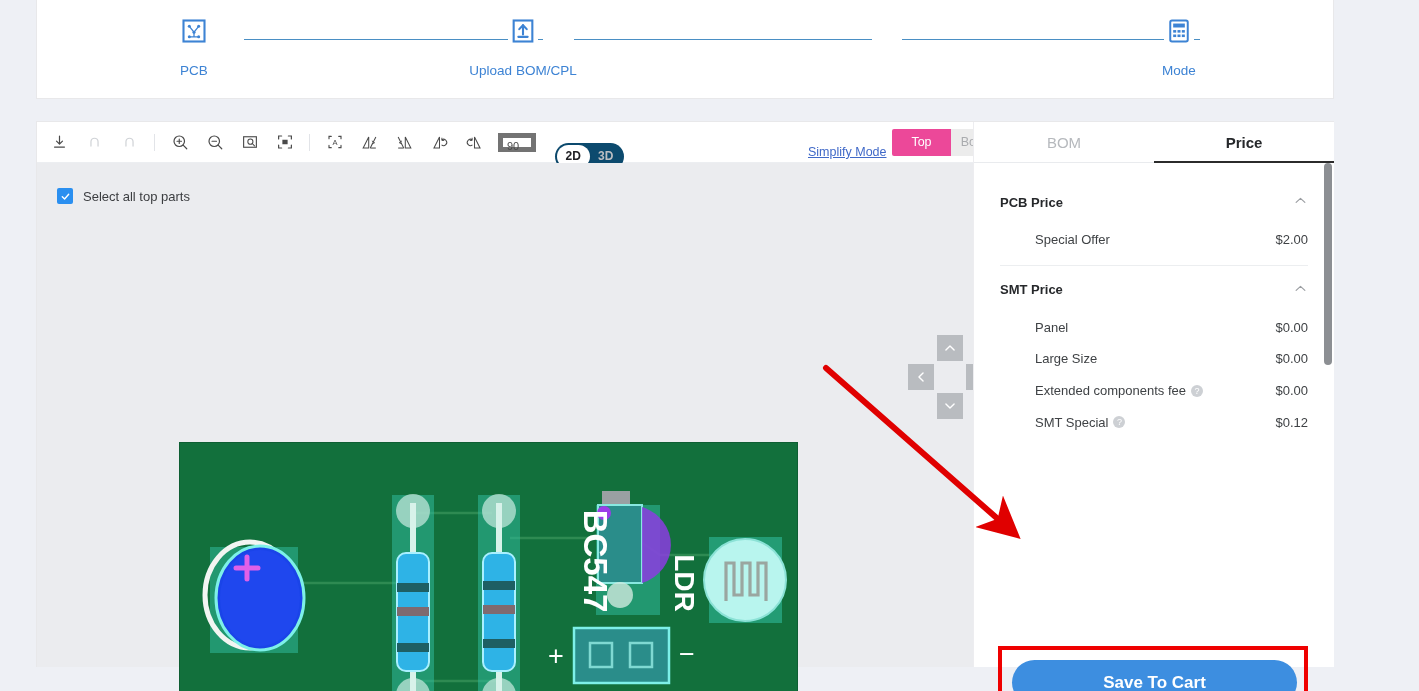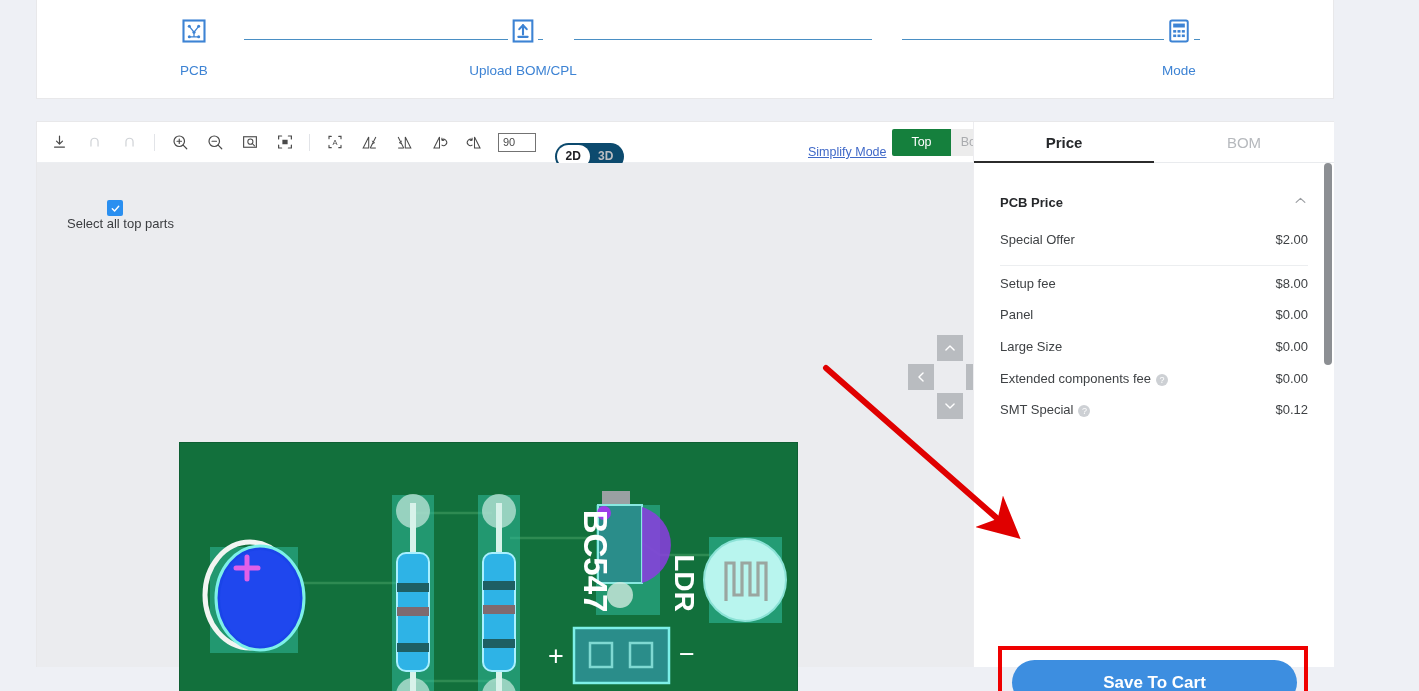--- a/index.html
+++ b/index.html
@@ -47,21 +47,21 @@
   }
   .tb-ico {
     width: 21px; height: 21px; margin: 0 7px;
     display: flex; align-items: center; justify-content: center;
     color: #4a4a4a; cursor: pointer;
   }
   .tb-ico.first { margin-left: 12px; }
   .tb-ico.disabled { color: #cfd2d6; }
   .tb-sep { width:1px; height:17px; background:#e2e4e8; margin:0 7px; }
   .angle-input {
-    width: 38px; height: 19px; border: 1px solid #737373; background:#fff;
+    width: 38px; height: 19px; border: 5px solid #737373; background:#fff;
     font-size: 11px; color: #4a4a4a; text-align: left; padding-left: 4px;
     line-height: 17px; margin-left: 6px;
   }
   .dim-toggle {
     position: absolute; left: 518px; top: 21px;
     width: 69px; height: 27px; background: #0c4a6e; border-radius: 14px;
     display: flex; align-items: flex-start; padding: 2px;
   }
   .dim-seg {
     flex: 1; text-align: center; font-size: 12px; font-weight: bold;
@@ -75,31 +75,31 @@
     font-size: 12.5px; color: #4069c8; text-decoration: underline; cursor: pointer;
   }
   .tb-tb {
     position: absolute; left: 855px; top: 7px;
     height: 27px; display: flex; border-radius: 2px; overflow: hidden;
   }
   .tb-tb .seg {
     width: 59px; text-align: center; font-size: 12.5px; line-height: 27px;
     cursor: pointer;
   }
-  .tb-tb .seg.on { background: #15803d; color: #fff; }
+  .tb-tb .seg.on { background: #ec4899; color: #fff; }
   .tb-tb .seg.off { background: #ececec; color: #a9abae; }
 
   
   .viewer {
     position: absolute; left:0; top: 41px; width: 936px; height: 504px;
     background: #ebecef;
   }
   .sel-all {
-    position: absolute; left: 20px; top: 37px;
-    display: flex; align-items: center; cursor: pointer; flex-direction: column;
+    position: absolute; left: 20px; top: 25px;
+    display: flex; align-items: center; cursor: pointer;
   }
   .cbx {
     width: 16px; height: 16px; background: #2a8ff0; border-radius: 2px;
     display:flex; align-items:center; justify-content:center;
   }
   .sel-all span { margin-left: 10px; font-size: 13px; color: #3b3d40; }
 
   
   .pan { position: absolute; left: 871px; top: 172px; width: 84px; height: 84px; }
   .pan-btn {
@@ -140,21 +140,21 @@
     display: flex; align-items: center; justify-content: space-between;
     height: 44px; font-size: 13px; font-weight: bold; color: #26282b;
     cursor: pointer;
   }
   .sect-head.first { margin-top: 17px; }
   .chev { color: #9a9da1; font-size: 13px; }
   .row {
     display: flex; align-items: center; justify-content: space-between;
     height: 31.6px; font-size: 13px; color: #3f4245;
   }
-  .row .lbl { display: flex; align-items: flex-end; gap: 5px; }
+  .row .lbl { display: flex; align-items: center; gap: 5px; margin-left: 35px; }
   .qmark {
     width: 12px; height: 12px; border-radius: 50%; background: #cdd0d4;
     color: #fff; font-size: 9px; line-height: 12px; text-align: center;
     cursor: pointer;
   }
   .divider { height:1px; background:#eceef0; margin: 9px 0 2px; }
 
   .cart-wrap { position: absolute; left: 0; top: 529px; width: 361px; padding: 0 26px; }
   .cart-hl {
     position: absolute; left: 24px; top: -5px; width: 310px; height: 69px;
@@ -445,22 +445,22 @@
             <text x="507" y="220" font-family="Liberation Sans, sans-serif" font-size="27" fill="#ffffff" text-anchor="middle">−</text>
             <text x="441" y="272" font-family="Liberation Sans, sans-serif" font-size="31" fill="#ffffff" text-anchor="middle">3.7v</text>
           </g>
         </svg>
       </div>
 
     </div>
 
     <div class="right-panel">
       <div class="tabs">
+        <div class="tab inactive">BOM</div>
         <div class="tab active">Price</div>
-        <div class="tab inactive">BOM</div>
       </div>
 
       <div class="price-body">
 
         <div class="sect-head first">
           <span>PCB Price</span>
           <span class="chev">
             <svg width="15" height="15" viewBox="0 0 24 24">
                 <path d="M5 15 L12 8.5 L19 15" fill="none" stroke="currentColor" stroke-width="1.8" stroke-linecap="round" stroke-linejoin="round"></path>
               </svg>
@@ -469,27 +469,29 @@
 
         <div class="row">
           <span class="lbl">
               <span>Special Offer</span>
             </span>
           <span>$2.00</span>
         </div>
 
         <div class="divider"></div>
 
-
-        <div class="row">
-          <span class="lbl">
-              <span>Setup fee</span>
-            </span>
-          <span>$8.00</span>
-        </div>
+        <div class="sect-head">
+          <span>SMT Price</span>
+          <span class="chev">
+            <svg width="15" height="15" viewBox="0 0 24 24">
+                <path d="M5 15 L12 8.5 L19 15" fill="none" stroke="currentColor" stroke-width="1.8" stroke-linecap="round" stroke-linejoin="round"></path>
+              </svg>
+          </span>
+        </div>
+
         <div class="row">
           <span class="lbl">
               <span>Panel</span>
             </span>
           <span>$0.00</span>
         </div>
         <div class="row">
           <span class="lbl">
               <span>Large Size</span>
             </span>

